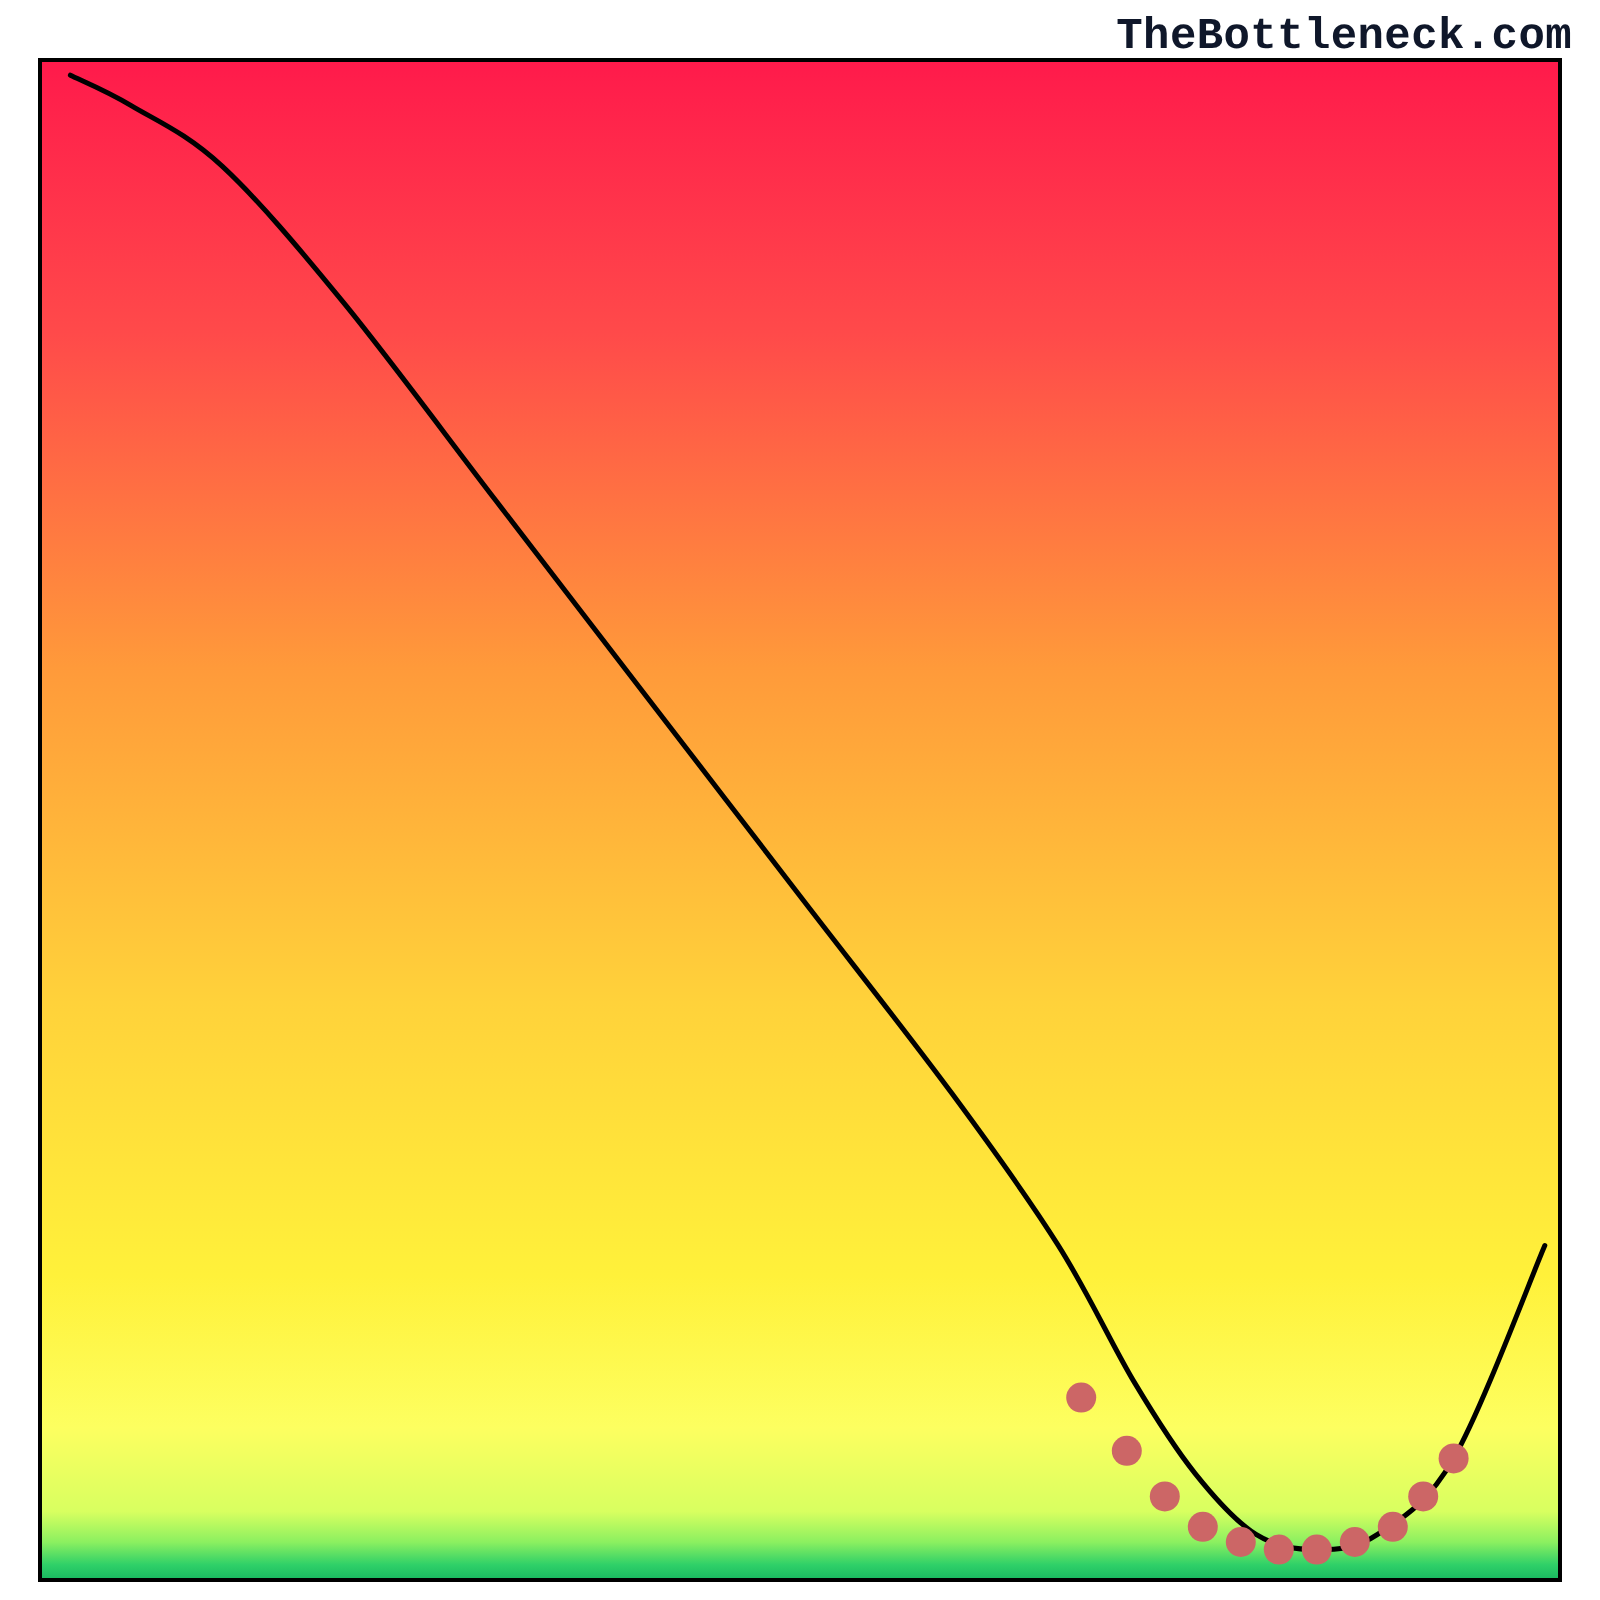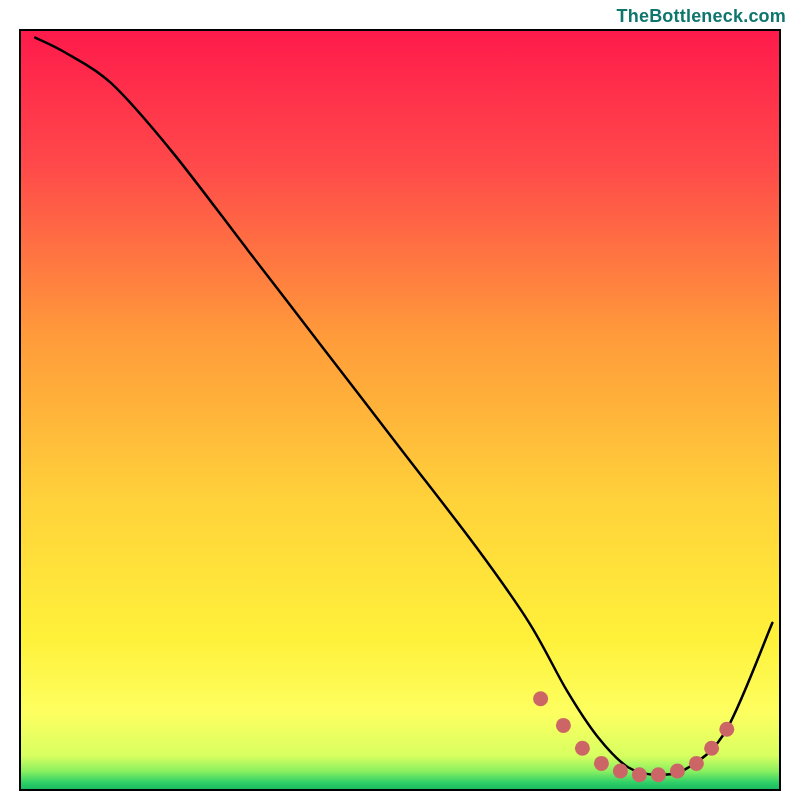--- a/index.html
+++ b/index.html
@@ -12,25 +12,26 @@
   }
   .chart-wrap {
     position: relative;
     width: 800px;
     height: 800px;
   }
   .watermark {
     position: absolute;
     top: 6px;
     right: 14px;
-    font-size: 18px;
+    font-size: 22px;
     font-weight: bold;
-    color: #0f766e;
+    color: #0f172a;
     letter-spacing: 0.2px;
     z-index: 20;
+    font-family: Liberation Mono, monospace;
   }
   svg.plot {
     position: absolute;
     top: 0;
     left: 0;
   }
 </style>
 </head>
 <body>
 

